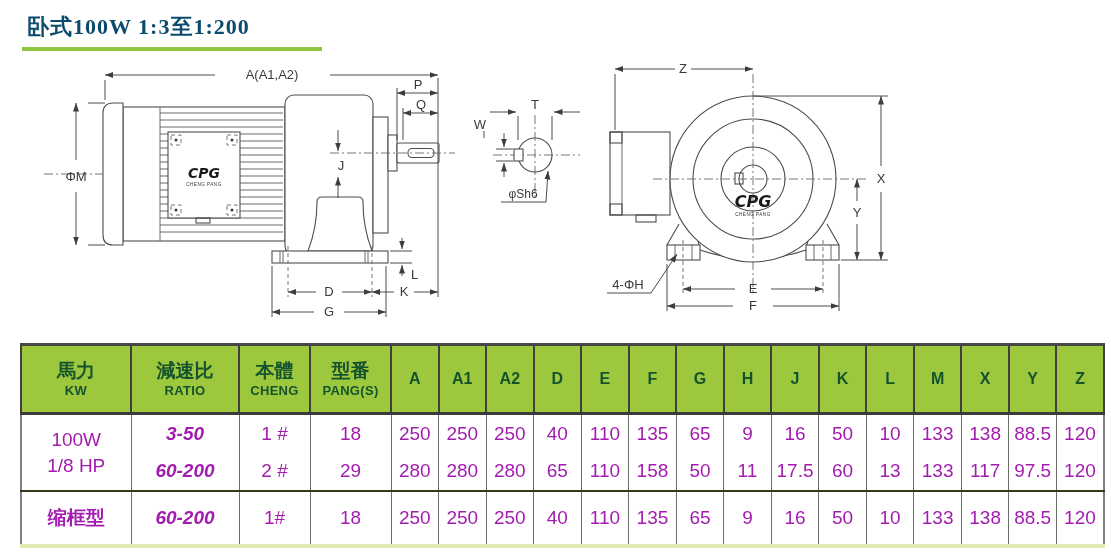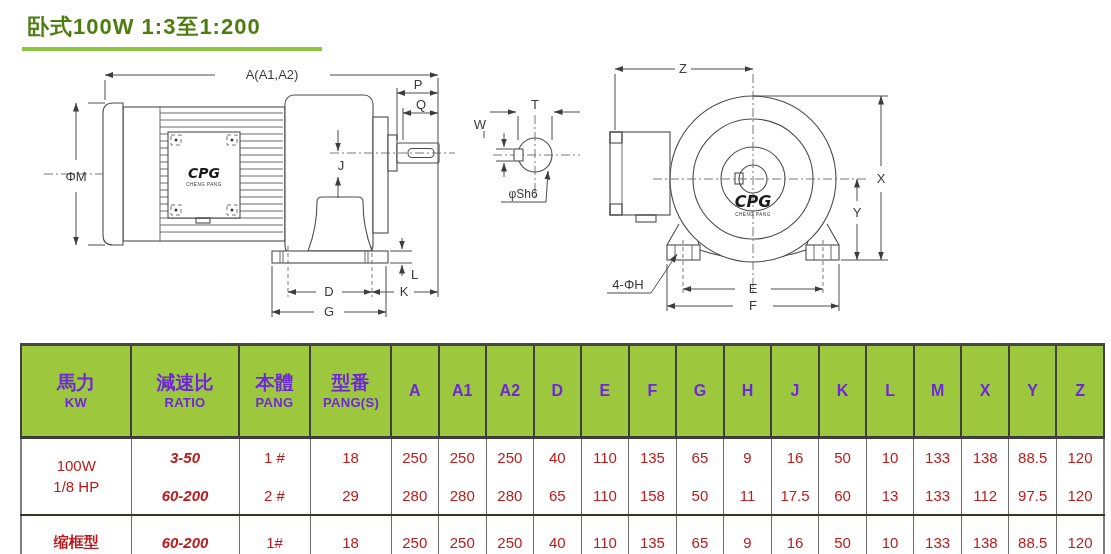--- a/index.html
+++ b/index.html
@@ -1,20 +1,20 @@
 <!DOCTYPE html>
 <html><head>
 <meta charset="utf-8">
 <style>
   html,body{margin:0;padding:0;background:#ffffff;}
   #page{position:relative;width:1111px;height:554px;background:#ffffff;overflow:hidden;
         font-family:"Liberation Sans","DejaVu Sans",sans-serif;}
   
-  #page-title{position:absolute;left:27px;top:12px;font-family:Liberation Sans, sans-serif;
-        font-size:22px;font-weight:700;color:#4d7c0f;letter-spacing:1px;white-space:nowrap;}
+  #page-title{position:absolute;left:27px;top:12px;font-family:Liberation Serif, serif;
+        font-size:22px;font-weight:700;color:#0c4a6e;letter-spacing:1px;white-space:nowrap;}
   #title-underline{position:absolute;left:22px;top:47px;width:300px;height:4px;background:#8dc63f;}
   
   .drawing{position:absolute;}
   #side-view{left:30px;top:50px;}
   #shaft-section{left:468px;top:85px;}
   #front-view{left:595px;top:52px;}
   .ol{stroke:#4d4d4d;stroke-width:1.1;fill:#ffffff;}
   .oln{stroke:#4d4d4d;stroke-width:1.1;fill:none;}
   .thin{stroke:#5a5a5a;stroke-width:0.9;fill:none;}
   .dim{stroke:#4d4d4d;stroke-width:1;fill:none;}
@@ -23,24 +23,24 @@
   .dimtxt{font-family:"Liberation Sans","DejaVu Sans",sans-serif;font-size:13px;fill:#3a3a3a;}
   .dimtxt-s{font-family:"Liberation Sans","DejaVu Sans",sans-serif;font-size:12px;fill:#3a3a3a;}
   .logo-main{font-family:"DejaVu Sans","Liberation Sans",sans-serif;font-weight:bold;font-style:italic;fill:#1a1a1a;}
   .logo-sub{font-family:"Liberation Sans",sans-serif;fill:#333;letter-spacing:.5px;}
   .arr{fill:#3d3d3d;stroke:none;}
   
   #spec-table-wrap{position:absolute;left:20px;top:343px;}
   table.spec{border-collapse:collapse;table-layout:fixed;width:1085px;background:#fff;
         border-top:3px solid #474747;border-left:2px solid #7f7f7f;border-right:2px solid #7f7f7f;
         border-bottom:4px solid #e4e9b4;}
-  table.spec th{background:#9dc83e;color:#6d28d9;border-left:2px solid #3f3f3f;border-right:2px solid #3f3f3f;
-        border-bottom:3px solid #3c3c3c;height:66px;padding:12px;text-align:center;vertical-align:middle;}
+  table.spec th{background:#9dc83e;color:#14532d;border-left:2px solid #3f3f3f;border-right:2px solid #3f3f3f;
+        border-bottom:3px solid #3c3c3c;height:66px;padding:0;text-align:center;vertical-align:middle;}
   table.spec td{border-left:1.5px solid #6e6e6e;border-right:1.5px solid #6e6e6e;
-        text-align:center;vertical-align:middle;padding:0;color:#b91c1c;font-size:15px;}
+        text-align:center;vertical-align:middle;padding:0;color:#a21caf;font-size:19px;}
   .hz{display:block;font-size:19px;font-weight:700;line-height:1.25;}
   .he{display:block;font-size:13px;font-weight:600;letter-spacing:.3px;line-height:1.2;}
   .hletter{font-size:16px;font-weight:600;}
   tr.r1 td{height:37px;}
   tr.r2 td{height:38px;}
   tr.r3 td{height:52px;border-top:2.5px solid #2f3d1c;}
   td.c-power{color:#4c4c4c;font-size:17px;line-height:1.35;}
   td.c-ratio{font-weight:700;color:#474747;font-size:16px;font-style:italic;}
   td.c-type{font-family:"Liberation Serif","DejaVu Serif",serif;font-size:20px;font-weight:700;color:#151515;margin-left:17px;}
 </style>
@@ -293,21 +293,21 @@
           <th>
             <span class="hz">馬力</span>
             <span class="he">KW</span>
             </th>
           <th>
             <span class="hz">減速比</span>
             <span class="he">RATIO</span>
             </th>
           <th>
             <span class="hz">本體</span>
-            <span class="he">PANG</span>
+            <span class="he">CHENG</span>
             </th>
           <th>
             <span class="hz">型番</span>
             <span class="he">PANG(S)</span>
             </th>
           <th class="hletter">A</th>
           <th class="hletter">A1</th>
           <th class="hletter">A2</th>
           <th class="hletter">D</th>
           <th class="hletter">E</th>
@@ -357,21 +357,21 @@
           <td>280</td>
           <td>65</td>
           <td>110</td>
           <td>158</td>
           <td>50</td>
           <td>11</td>
           <td>17.5</td>
           <td>60</td>
           <td>13</td>
           <td>133</td>
-          <td>112</td>
+          <td>117</td>
           <td>97.5</td>
           <td>120</td>
         </tr>
         <tr class="r3">
           <td class="c-type">缩框型</td>
           <td class="c-ratio">60-200</td>
           <td>1#</td>
           <td>18</td>
           <td>250</td>
           <td>250</td>

